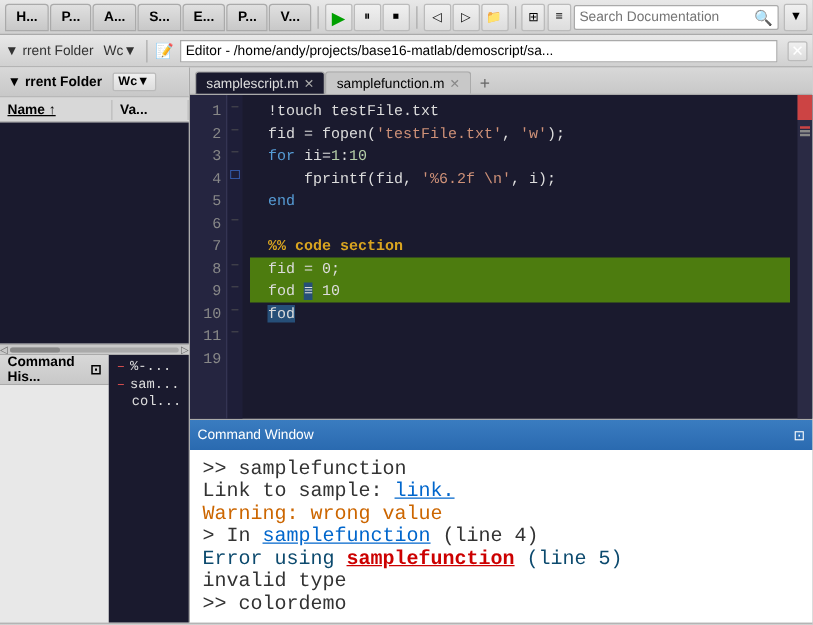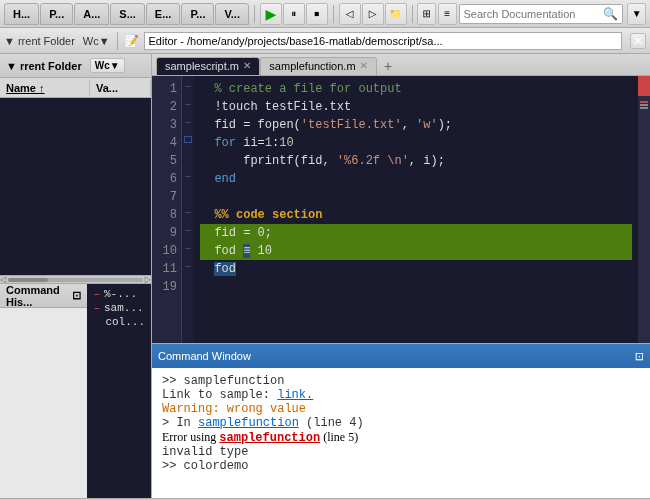--- a/index.html
+++ b/index.html
@@ -244,20 +244,21 @@
     #editor-tabs {
       height: 22px;
       background: linear-gradient(to bottom, #d8d8d8, #c8c8c8);
       display: flex;
       align-items: flex-end;
       padding: 0 4px;
       border-bottom: 1px solid #aaa;
     }
     .editor-tab {
       display: flex;
+      align-items: center;
       gap: 4px;
       padding: 2px 8px;
       background: #c8c8c8;
       border: 1px solid #aaa;
       border-bottom: none;
       border-radius: 3px 3px 0 0;
       font-size: 11px;
       cursor: pointer;
       height: 18px;
       margin-top: 44px;
@@ -378,27 +379,27 @@
     #cmd-window-header span {
       color: white;
       font-size: 11px;
       font-weight: normal;
     }
     #cmd-window-body {
       flex: 1;
       background: white;
       padding: 6px 10px;
       font-family: 'Courier New', monospace;
-      font-size: 12px;
+      font-size: 16px;
       overflow: hidden;
     }
     .cmd-prompt { color: #333; }
     .cmd-link { color: #0066cc; text-decoration: underline; cursor: pointer; }
     .cmd-warning { color: #cc6600; }
-    .cmd-error { color: #000000; font-family: Liberation Serif, serif; }
+    .cmd-error { color: #0c4a6e; }
     .cmd-error-bold { color: #cc0000; font-weight: bold; }
     .cmd-normal { color: #333; }
 
     
     #bottom-bar {
       height: 20px;
       background: linear-gradient(to bottom, #d0d0d0, #c0c0c0);
       border-top: 1px solid #aaa;
       display: flex;
       align-items: center;
@@ -534,21 +535,20 @@
           <div class="marker"></div>
           <div class="marker marker-dash">–</div>
           <div class="marker"></div>
           <div class="marker marker-dash">–</div>
           <div class="marker marker-dash">–</div>
           <div class="marker marker-dash">–</div>
           <div class="marker marker-dash">–</div>
           <div class="marker"></div>
         </div>
         <div id="code-content">
-          <span class="code-line"><span class="code-comment">  % create a file for output</span></span>
           <span class="code-line">  !touch testFile.txt</span>
           <span class="code-line">  fid = fopen(<span class="code-string">'testFile.txt'</span>, <span class="code-string">'w'</span>);</span>
           <span class="code-line">  <span class="code-keyword">for</span> ii=<span class="code-number">1</span>:<span class="code-number">10</span></span>
           <span class="code-line">      fprintf(fid, <span class="code-string">'%6.2f \n'</span>, i);</span>
           <span class="code-line">  <span class="code-keyword">end</span></span>
           <span class="code-line">&nbsp;</span>
           <span class="code-line">  <span class="code-section">%% code section</span></span>
           <span class="code-line code-selected">  fid = 0;</span>
           <span class="code-line code-selected">  fod <span class="code-selected-inline">≡</span> 10</span>
           <span class="code-line">  <span style="background:#264f78;">fod</span></span>

